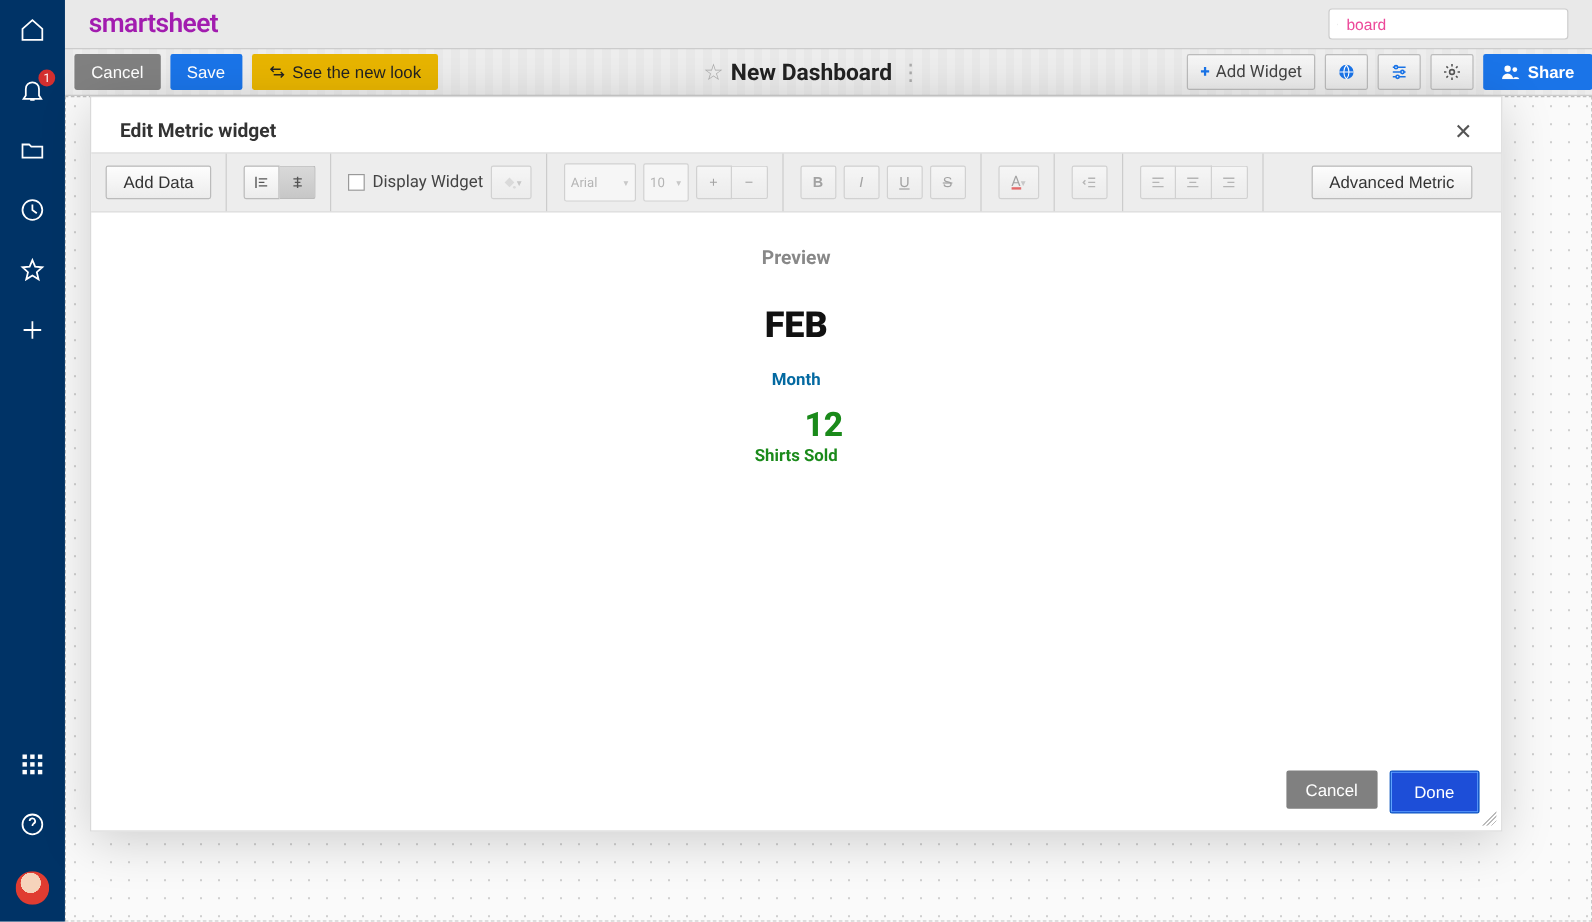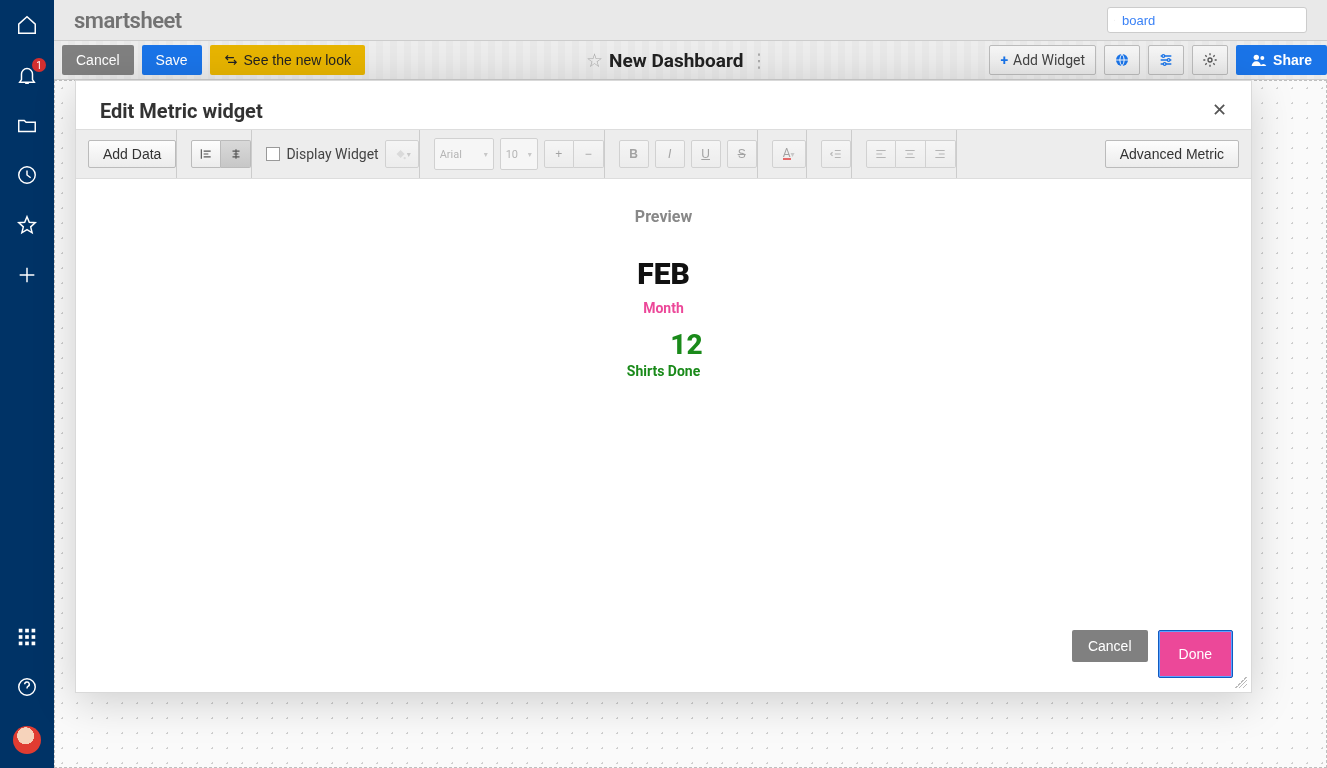--- a/index.html
+++ b/index.html
@@ -21,28 +21,28 @@
     background: radial-gradient(circle at 45% 35%, #f6d3bb 0 35%, transparent 36%),
                 linear-gradient(#e03c31,#e03c31);
     margin-bottom:14px; cursor:pointer;
   }
 
   
   .topbar {
     position:fixed; left:54px; right:0; top:0; height:40px;
     background:#e9e9e9; display:flex; align-items:center; padding:0 20px;
   }
-  .brand { color:#737373; font-weight:600; font-size:22px; letter-spacing:-0.5px;}
+  .brand { color:#a21caf; font-weight:600; font-size:22px; letter-spacing:-0.5px;}
   .topbar .spacer { flex:1; }
   .searchbox {
     width:200px; height:26px; background:#fff; border:1px solid #ccc; border-radius:3px;
     display:flex; align-items:center; padding:0 6px; gap:5px; color:#777;
   }
   .searchbox svg { width:13px; height:13px; stroke:#777; fill:none; stroke-width:2;}
-  .searchbox input { border:none; outline:none; flex:1; font-size:13px; color:#3b82f6;}
+  .searchbox input { border:none; outline:none; flex:1; font-size:13px; color:#ec4899;}
 
   
   .secondbar {
     position:fixed; left:54px; right:0; top:40px; height:40px;
     display:flex; align-items:center; padding:0 0 0 8px;
     background: repeating-linear-gradient(90deg,#e8e8e8 0 7px,#ededed 7px 14px);
     border-top:1px solid #ccc; border-bottom:1px solid #ccc;
     gap:8px;
   }
   .btn {
@@ -76,28 +76,28 @@
   
   .modal {
     position:fixed; left:75px; right:75px; top:80px; bottom:75px;
     background:#fff; border:1px solid #d9d9d9; box-shadow:0 8px 40px rgba(0,0,0,.18);
     display:flex; flex-direction:column;
     z-index:5;
   }
   .modal-header {
     padding:18px 24px 6px; display:flex; align-items:flex-start; justify-content:space-between;
   }
-  .modal-header h2 { margin:0; font-size:20px; font-weight:700; color:#333;}
+  .modal-header h2 { margin:0; font-size:16px; font-weight:700; color:#333;}
   .close-x { font-size:18px; color:#555; cursor:pointer; }
 
   .toolbar {
     background:#ededed; border-top:1px solid #ddd; border-bottom:1px solid #ddd;
     height:50px; display:flex; align-items:center; padding:0 12px; gap:14px;
   }
-  .tool-group { display:flex; align-items:center; gap:6px; border-right:1px solid #ccc; height:100%; }
+  .tool-group { display:flex; align-items:center; gap:6px; padding-right:12px; border-right:1px solid #ccc; height:100%; }
   .tool-group:last-child{border-right:none;}
   .tbtn {
     height:28px; min-width:30px; border:1px solid #bbb;
     background:linear-gradient(#fdfdfd,#ececec); border-radius:2px;
     display:flex; align-items:center; justify-content:center;
     font-size:12px; color:#666; cursor:pointer; padding:0 6px;
   }
   .tbtn.disabled, .fontpick.disabled { opacity:.55; cursor:default;}
   .tbtn.active { background:linear-gradient(#d9d9d9,#c7c7c7); }
   .tbtn.wide { padding:0 14px; font-size:14px; color:#333; }
@@ -109,30 +109,30 @@
   .fontpick {
     height:32px; border:1px solid #bbb; background:#fff; border-radius:2px;
     font-size:11px; color:#888; min-width:60px; display:flex; align-items:center; justify-content:space-between; padding:0 5px;
   }
   .chev{font-size:8px;color:#aaa;}
   .checkbox { width:14px; height:14px; border:1px solid #999; background:#fff; }
 
   .preview-area { flex:1; overflow:auto; text-align:center; }
   .preview-label { color:#888; font-weight:700; font-size:16px; margin:28px 0 30px;}
   .metric-month { font-size:30px; font-weight:900; color:#111;}
-  .metric-month-label { color:#ec4899; font-size:14px; font-weight:700; margin-top:9px;}
+  .metric-month-label { color:#0369a1; font-size:14px; font-weight:700; margin-top:20px;}
   .metric-val { color:#1a8a1a; font-size:28px; font-weight:800; margin-top:12px;padding-left:46px;}
   .metric-val-label { color:#1a8a1a; font-size:14px; font-weight:700; margin-top:2px;}
 
   .modal-footer {
     display:flex; justify-content:flex-end; gap:10px; padding:14px 18px;
     position:relative;
   }
   .btn-medgrey { background:#808080; color:#fff; height:32px; padding:0 16px; border:none; border-radius:2px; font-size:14px; cursor:pointer;}
-  .btn-primary { background:#ec4899; color:#fff; height:48px; padding:0 20px; border:1px solid #0f5bc0; border-radius:2px; font-size:14px; cursor:pointer; box-shadow:0 0 0 1px #5ea2ff inset;}
+  .btn-primary { background:#1d4ed8; color:#fff; height:36px; padding:0 20px; border:1px solid #0f5bc0; border-radius:2px; font-size:14px; cursor:pointer; box-shadow:0 0 0 1px #5ea2ff inset;}
   .resize-grip {
     position:absolute; right:4px; bottom:4px; width:12px; height:12px;
     background:
      linear-gradient(135deg, transparent 0 50%, #bbb 50% 55%, transparent 55% 65%, #bbb 65% 70%, transparent 70% 80%, #bbb 80% 85%, transparent 85%);
   }
 </style>
 </head>
 <body>
 
 <div class="leftnav">
@@ -351,21 +351,21 @@
     <div class="tool-group" style="margin-left:auto;border-right:none;">
       <button class="tbtn wide">Advanced Metric</button>
     </div>
   </div>
 
   <div class="preview-area">
     <div class="preview-label">Preview</div>
     <div class="metric-month">FEB</div>
     <div class="metric-month-label">Month</div>
     <div class="metric-val">12</div>
-    <div class="metric-val-label">Shirts Done</div>
+    <div class="metric-val-label">Shirts Sold</div>
   </div>
 
   <div class="modal-footer">
     <button class="btn-medgrey">Cancel</button>
     <button class="btn-primary">Done</button>
     <div class="resize-grip"></div>
   </div>
 </div>
 
 </body></html>

